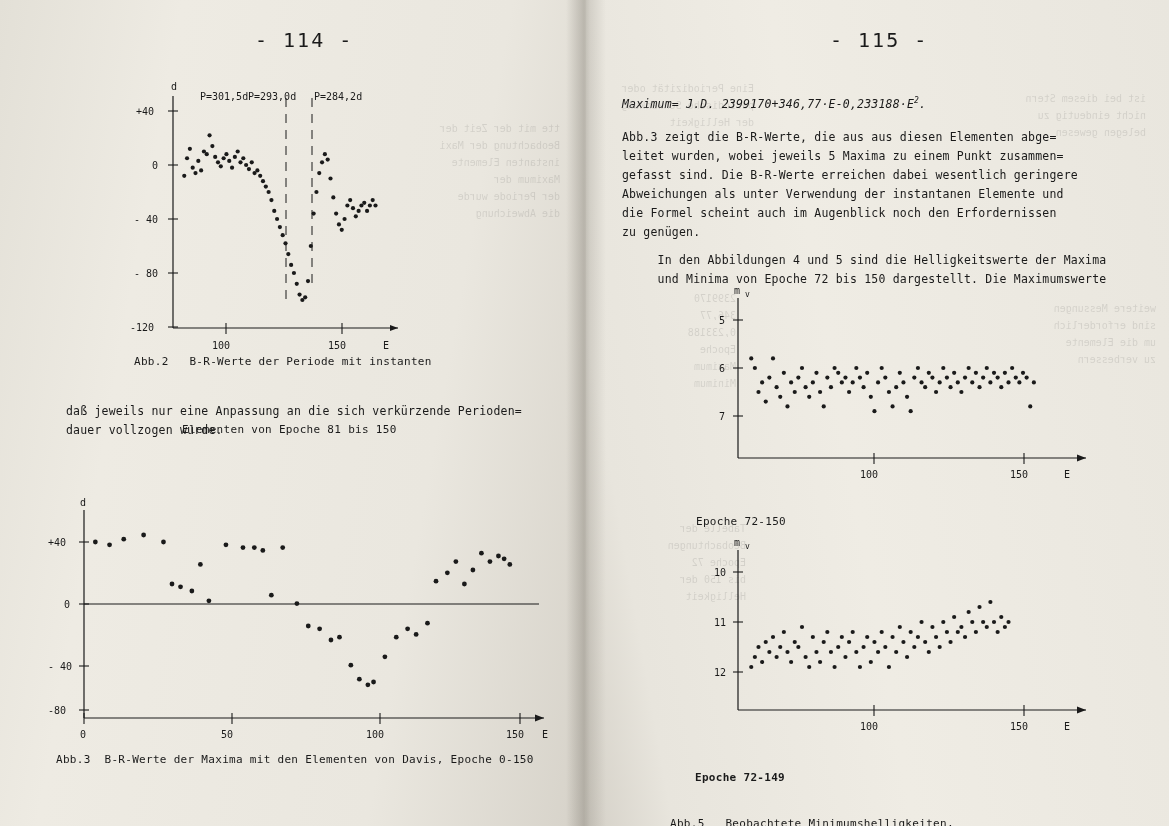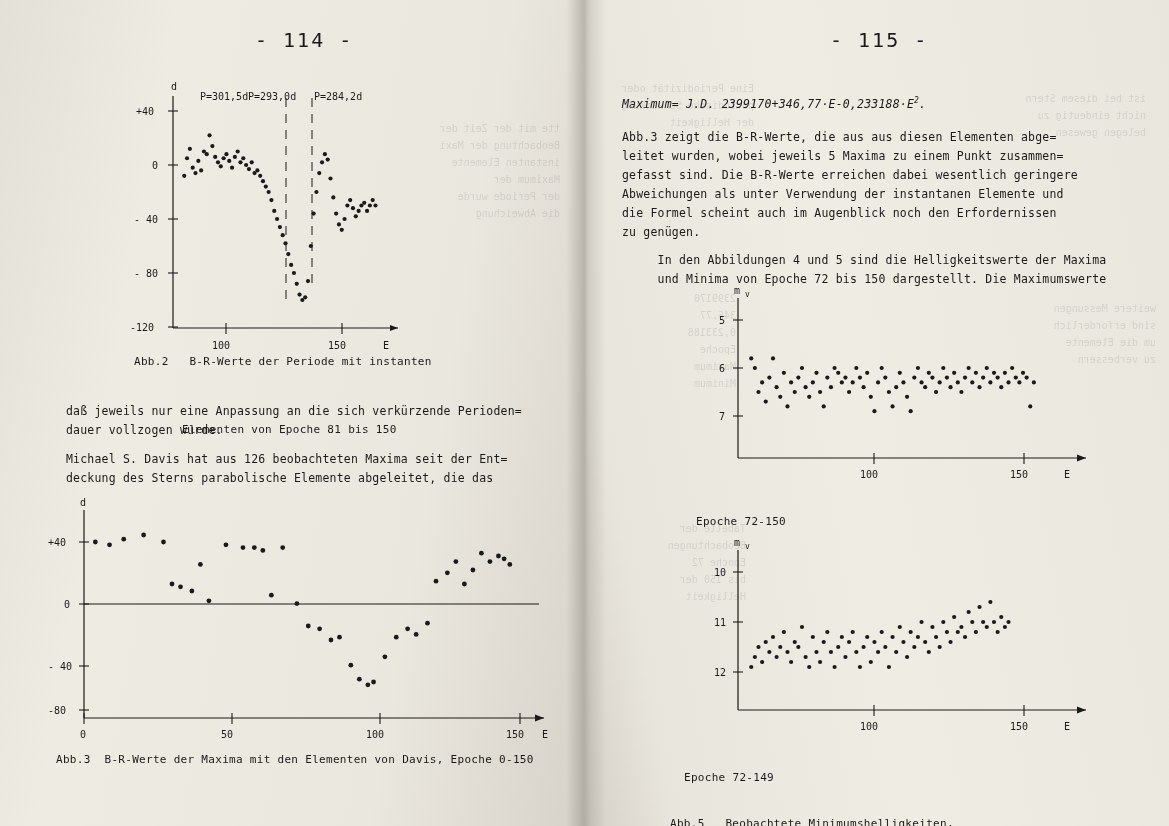--- a/index.html
+++ b/index.html
@@ -164,22 +164,20 @@
           <circle cx="264.69" cy="122.10" r="2.1"></circle>
           <circle cx="267.50" cy="127.50" r="2.1"></circle>
         </g>
     </svg>
   </div>
   <div class="cap" style="left:134px;top:352px;">Abb.2   B-R-Werte der Periode mit instanten</div>
   <div class="cap" style="left:182px;top:372px;margin-top:48px;">Elementen von Epoche 81 bis 150</div>
 
   <div class="txt" style="left:66px;top:402px;width:470px;">daß jeweils nur eine Anpassung an die sich verkürzende Perioden=
 dauer vollzogen wurde.</div>
-  <div class="txt" style="left:66px;top:450px;width:480px;">Michael S. Davis hat aus 126 beobachteten Maxima seit der Ent=
-deckung des Sterns parabolische Elemente abgeleitet, die das</div>
 
   <div class="figwrap" style="left:44px;top:500px;">
     <svg width="520" height="240" viewBox="0 0 520 240">
       <line x1="40" y1="10" x2="40" y2="218" stroke="#1a1a1a" stroke-width="1.2"></line>
       <line x1="40" y1="218" x2="500" y2="218" stroke="#1a1a1a" stroke-width="1.2"></line>
       <polygon points="500,218 491,214.5 491,221.5" fill="#1a1a1a"></polygon>
 
       <line x1="40" y1="104" x2="495" y2="104" stroke="#1a1a1a" stroke-width="1"></line>
       <g stroke="#1a1a1a" stroke-width="1.1">
         <line x1="35" y1="42" x2="45" y2="42"></line>
@@ -485,16 +483,16 @@
           <circle cx="276.40" cy="62.00" r="2.1"></circle>
           <circle cx="280.02" cy="82.00" r="2.1"></circle>
           <circle cx="283.65" cy="92.00" r="2.1"></circle>
           <circle cx="287.27" cy="77.00" r="2.1"></circle>
           <circle cx="290.89" cy="87.00" r="2.1"></circle>
           <circle cx="294.52" cy="82.00" r="2.1"></circle>
         </g>
     </svg>
   </div>
   <div class="cap" style="left:84px;top:776px;margin-top:38px;">Abb.5   Beobachtete Minimumshelligkeiten,</div>
-  <div class="cap" style="left:98px;top:768px;">Epoche 72-149</div>
+  <div class="cap" style="left:109px;top:768px;font-weight:bold;">Epoche 72-149</div>
 </div>
 
 <div class="gutter"></div>
 
 </body></html>

